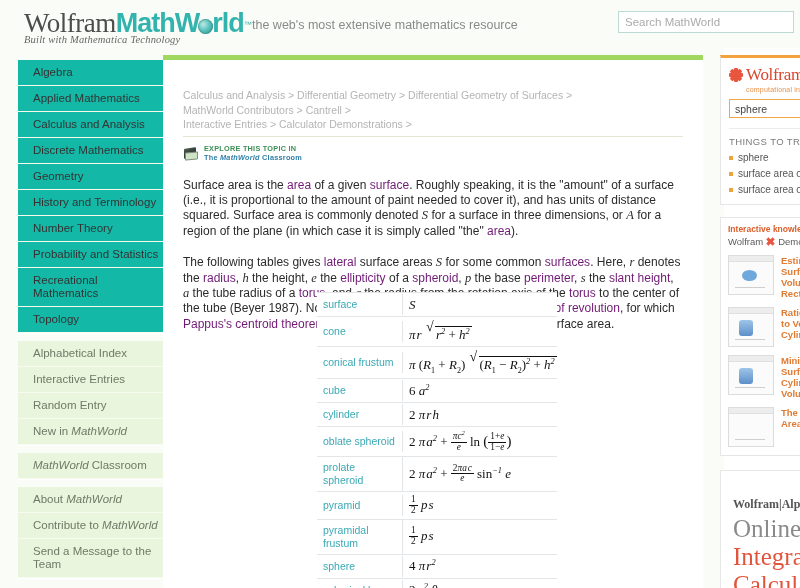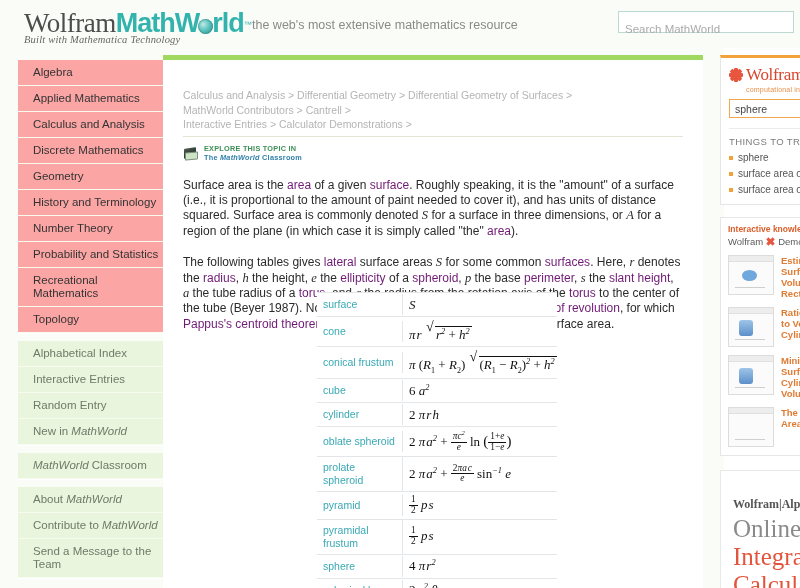--- a/index.html
+++ b/index.html
@@ -18,29 +18,29 @@
   .logo-w{font-family:"Liberation Serif",serif;font-size:27px;color:#4d4d4d;letter-spacing:-0.5px;}
   .logo-m{font-family:"Liberation Sans",sans-serif;font-weight:bold;font-size:27px;color:#33b3ad;letter-spacing:-1px;}
   .logo-globe{display:inline-block;width:15px;height:15px;border-radius:50%;
      background:radial-gradient(circle at 35% 35%,#bfe9e6 0%,#5cc2bd 45%,#2a8f8a 100%);
      position:relative;top:2px;margin:0 -1px;box-shadow:inset 0 0 2px #17706c;}
   .logo-tm{font-size:8px;color:#33b3ad;vertical-align:super;font-family:"Liberation Sans",sans-serif;}
   .logo-sub{position:absolute;left:24px;top:34px;font-family:"Liberation Serif",serif;
      font-style:italic;font-size:10.5px;color:#666;letter-spacing:0.2px;}
   .tagline{position:absolute;left:252px;top:18px;font-size:12.5px;color:#8a8a8a;}
   .search-box{position:absolute;left:618px;top:11px;width:176px;height:22px;
-     background:#fff;border:1px solid #bcd9d4;box-sizing:border-box;padding:7px 6px;
+     background:#fff;border:1px solid #bcd9d4;box-sizing:border-box;padding:0 6px;
      font-size:11.5px;color:#aaa;line-height:21px;font-family:"Liberation Sans",sans-serif;}
 
   
   .greenbar{position:absolute;left:163px;top:55px;width:540px;height:5px;background:#a0d860;}
 
   
   .sidebar{position:absolute;left:18px;top:60px;width:145px;background:#fafdf7;}
-  .nav-group{background:#fca5a5;border-bottom:1px solid #ffffff;}
+  .nav-group{background:#14b8a6;border-bottom:1px solid #ffffff;}
   .nav-group.g2{background:#e9f5dc;}
   .nav-item{padding:6px 0 6px 15px;font-size:11.5px;color:#333;line-height:13px;
      border-bottom:1px solid #f7fbee;cursor:pointer;}
   .nav-item.muted{color:#6f7a68;}
   .nav-item i{font-style:italic;}
   .nav-sep{height:7px;background:#fafdf7;}
 
   
   .main{position:absolute;left:183px;top:88px;width:500px;}
   .crumbs{font-size:10.5px;color:#b4b4b4;line-height:14.5px;}

